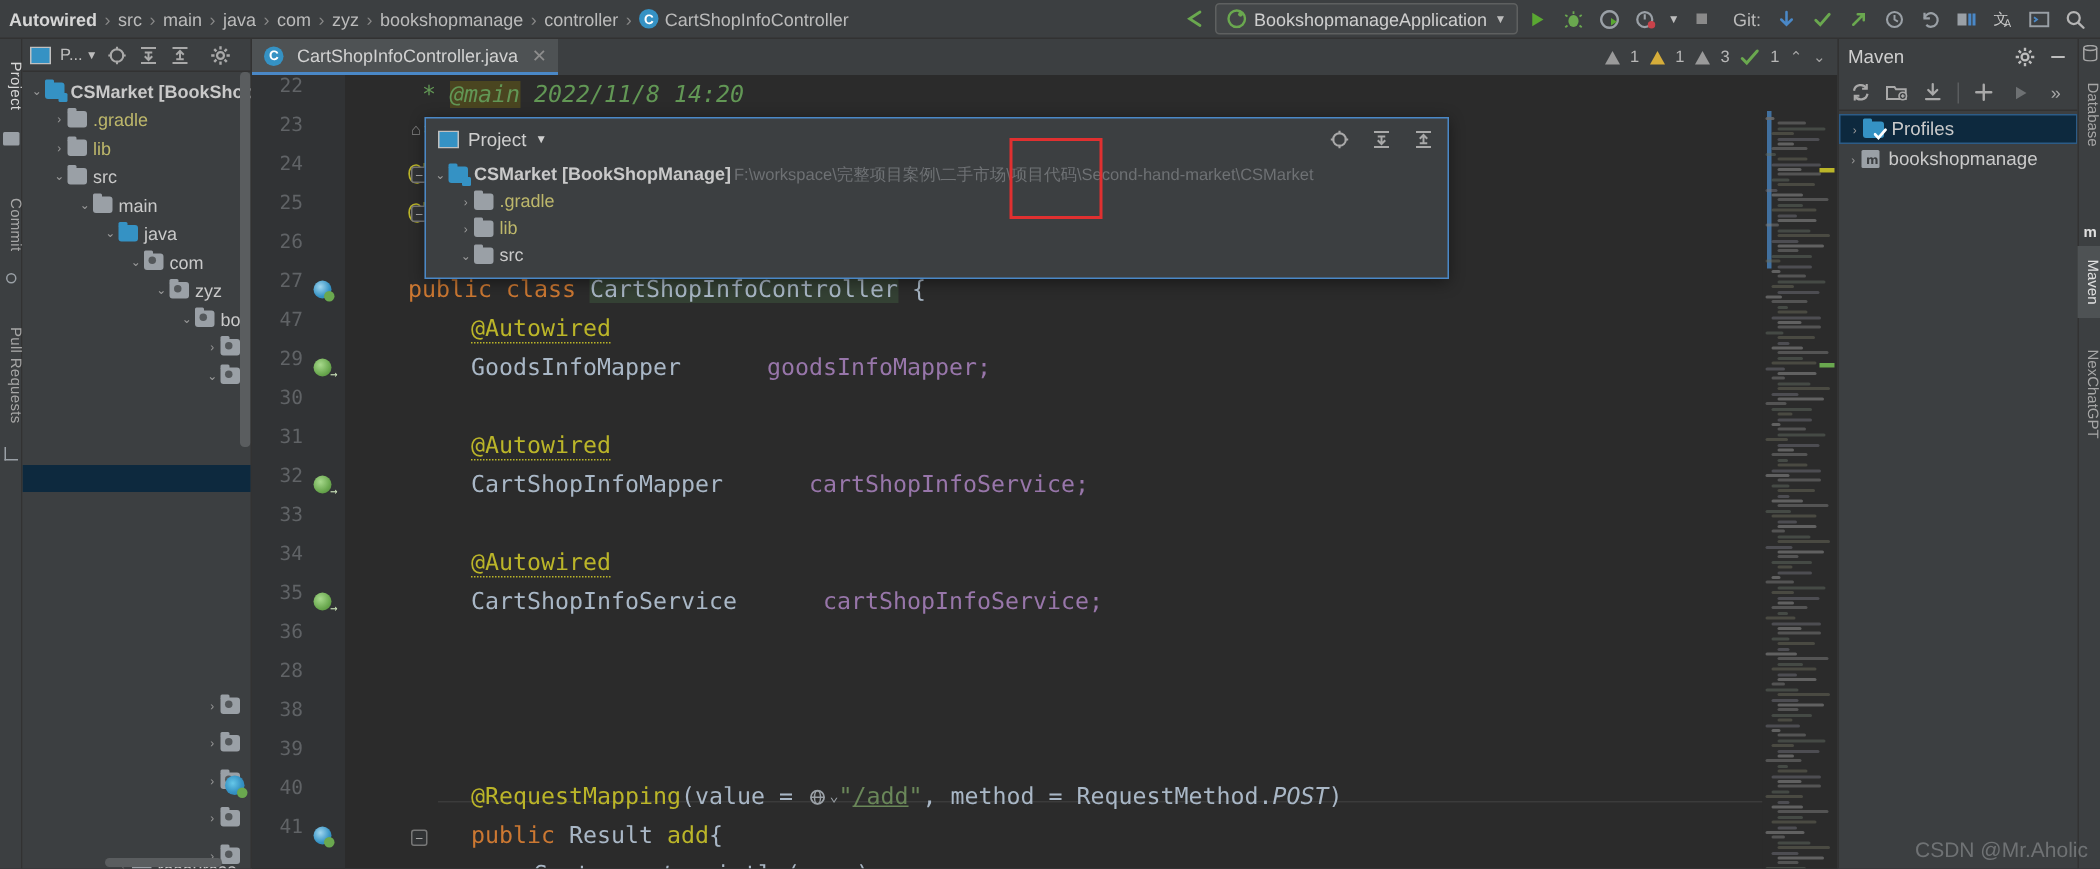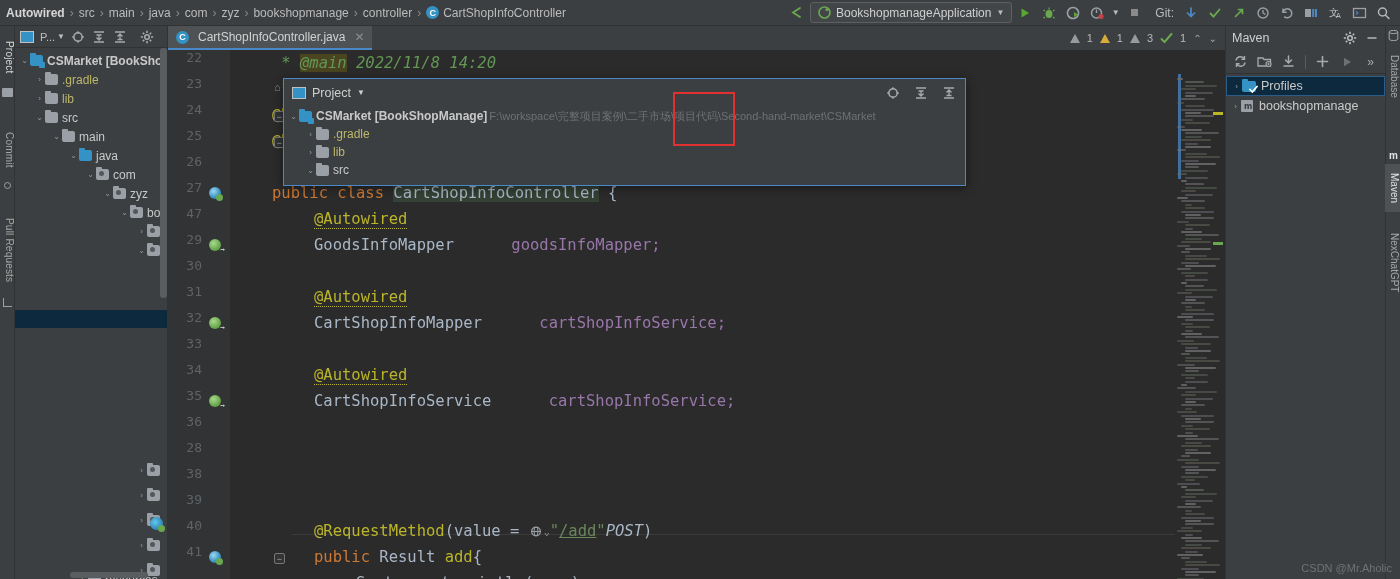--- a/index.html
+++ b/index.html
@@ -232,21 +232,21 @@
   }
   .rvtab {
     position: absolute; right: 0; width: 15px;
     writing-mode: vertical-rl; text-orientation: mixed;
     font-size: 10px; color: #a6a6a6; white-space: nowrap; padding: 4px 0; text-align: center;
   }
   .rvtab.active { color: #e0e0e0; background: #4e5254; }
 
   .watermark {
     position: absolute; right: 8px; bottom: 5px;
-    font-size: 11px; color: #6f7274; z-index: 70;
+    font-size: 14px; color: #6f7274; z-index: 70;
   }
   svg { display: block; }
 </style>
 </head>
 <body>
 
 <div class="app">
 
   <div class="topbar">
     <div class="crumbs">
@@ -653,25 +653,25 @@
         <div class="cline" style="top:338px;padding-left:84px">
           <span class="cls">CartShopInfoService</span><span class="plain"> </span><span class="fld">cartShopInfoService;</span>
         </div>
         <div class="cline" style="top:364px"></div>
         <div class="cline" style="top:390px"></div>
         <div class="cline" style="top:416px"></div>
 
         <div class="sep-line" style="top:484px"></div>
 
         <div class="cline" style="top:468px;padding-left:84px">
-          <span class="ann">@RequestMethod</span><span class="plain">(value = </span><span style="display:inline-flex;align-items:center"><svg width="13" height="13" viewBox="0 0 13 13" style="margin:0 1px">
+          <span class="ann">@RequestMapping</span><span class="plain">(value = </span><span style="display:inline-flex;align-items:center"><svg width="13" height="13" viewBox="0 0 13 13" style="margin:0 1px">
                 <circle cx="6" cy="6.5" r="4.4" fill="none" stroke="#9aa0a6" stroke-width="1.2"></circle>
                 <ellipse cx="6" cy="6.5" rx="2" ry="4.4" fill="none" stroke="#9aa0a6" stroke-width="1"></ellipse>
                 <path d="M1.7 6.5 L10.3 6.5" stroke="#9aa0a6" stroke-width="1"></path>
-              </svg></span><span style="color:#9aa0a6;font-size:10px">⌄</span><span class="str">"</span><span class="urlstr">/add</span><span class="str">"</span><span class="ital">POST</span><span class="plain">)</span>
+              </svg></span><span style="color:#9aa0a6;font-size:10px">⌄</span><span class="str">"</span><span class="urlstr">/add</span><span class="str">"</span><span class="plain">, method = RequestMethod.</span><span class="ital">POST</span><span class="plain">)</span>
         </div>
 
         <div class="foldmark" style="top:503px">−</div>
         <div class="cline" style="top:494px;padding-left:84px">
           <span class="k">public</span><span class="cls"> Result </span><span class="ann">add</span><span class="plain">{</span>
         </div>
         <div class="cline" style="top:520px;padding-left:126px">
           <span class="plain">System.</span><span class="ital">out</span><span class="plain">.println(maps);</span>
         </div>
 

